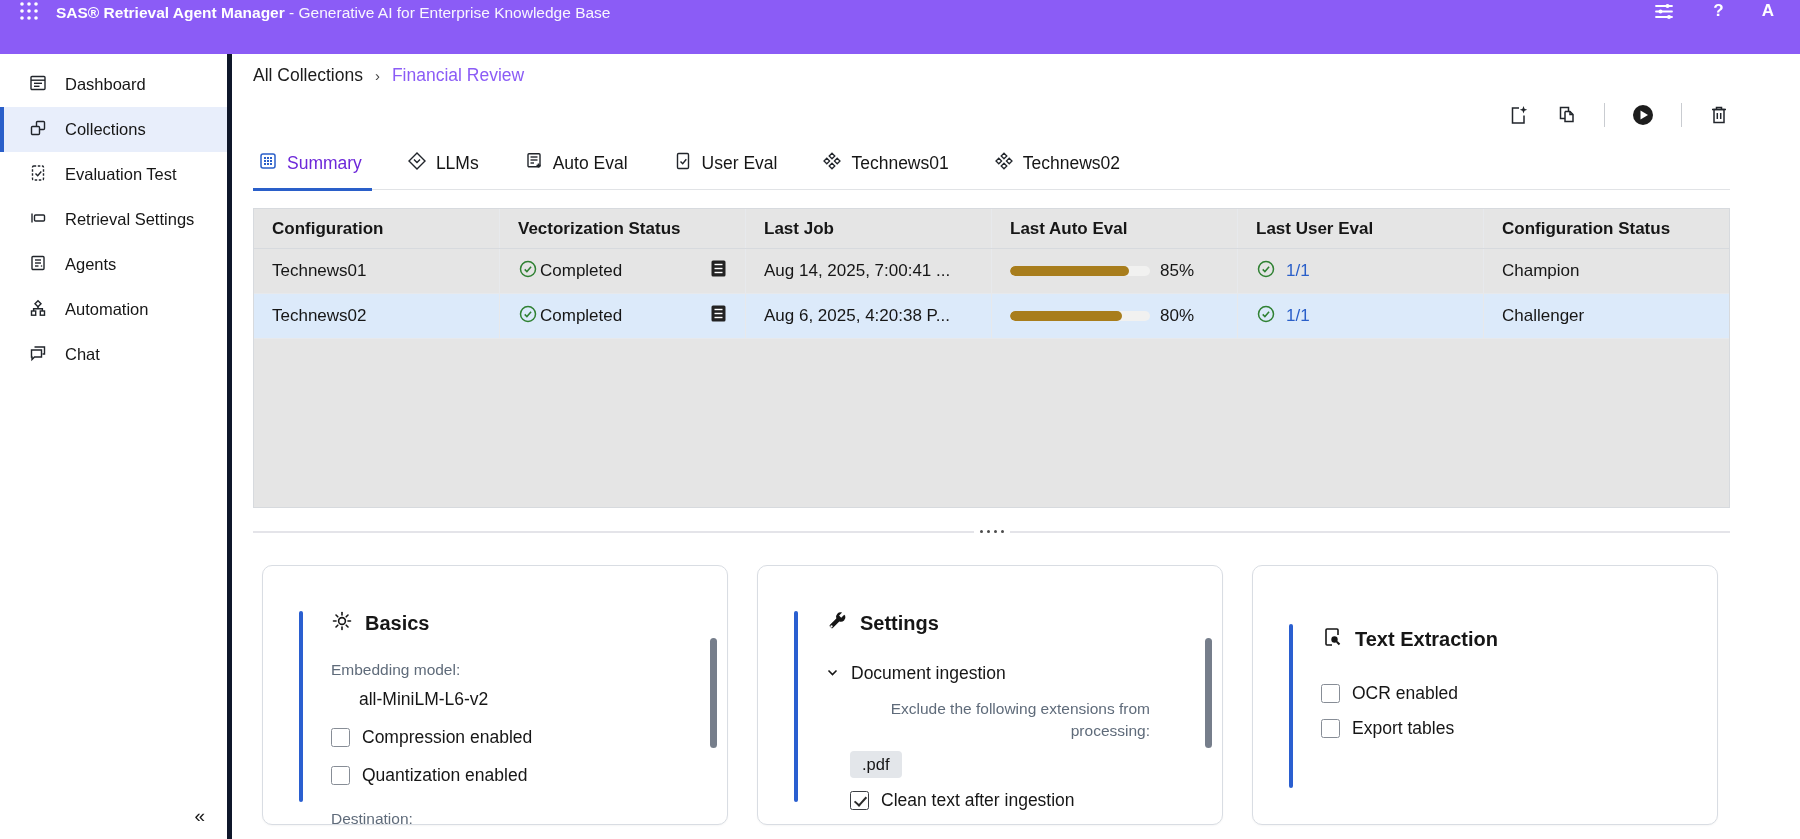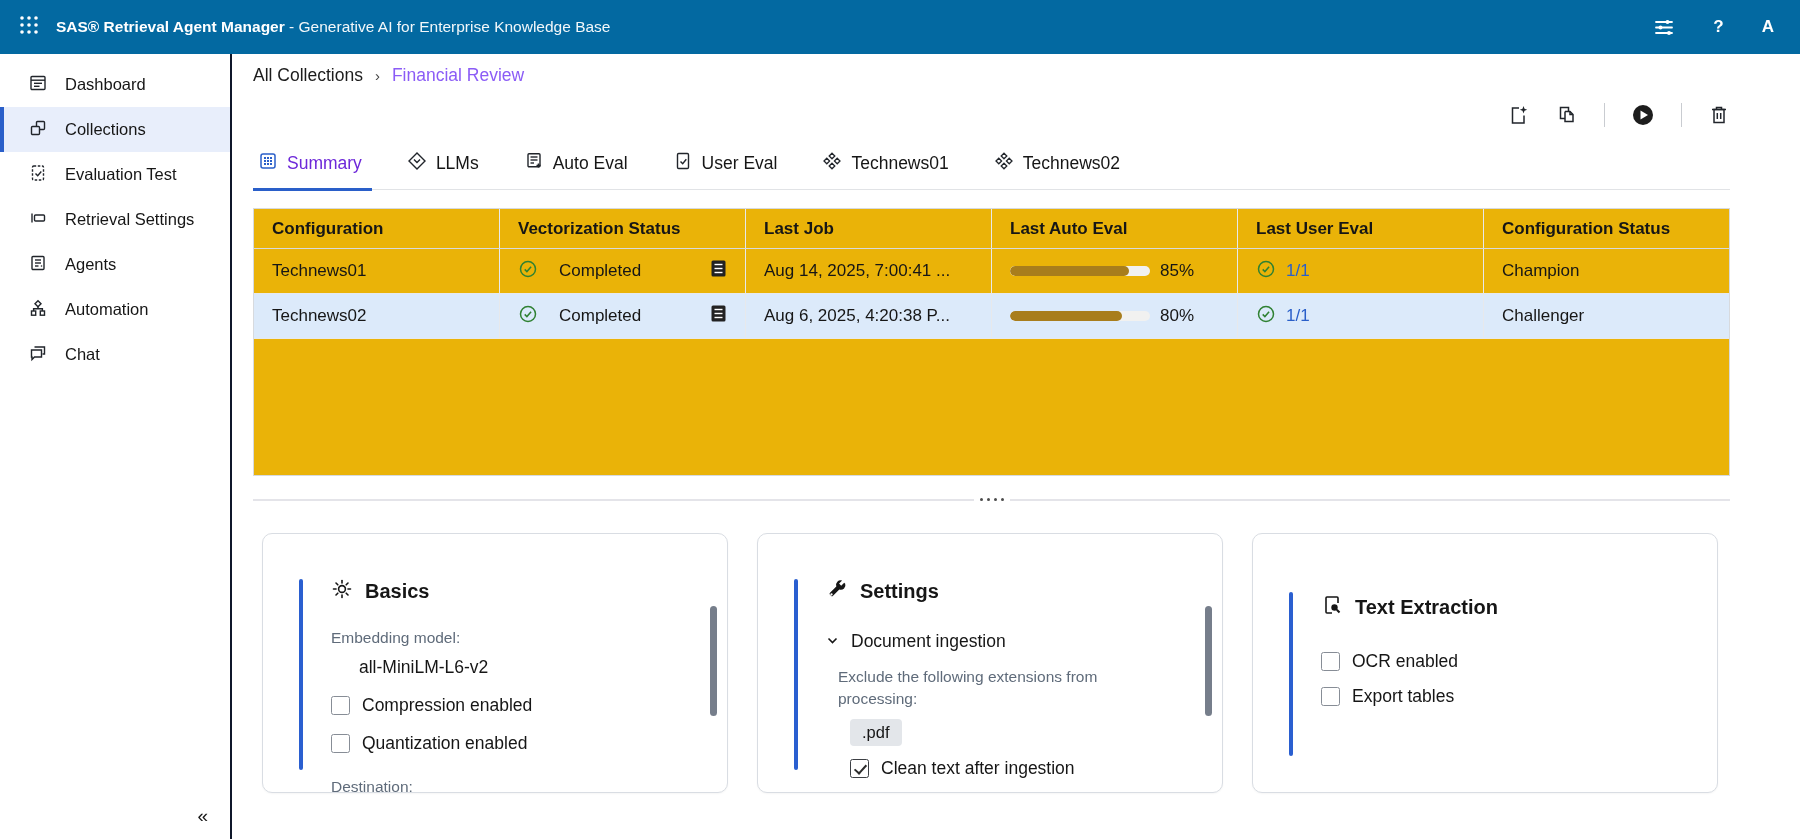--- a/index.html
+++ b/index.html
@@ -2,33 +2,33 @@
 <html><head>
 <meta charset="utf-8">
 <style>
   * { margin:0; padding:0; box-sizing:border-box; }
   html,body { width:1800px; height:839px; overflow:hidden; background:#fff;
     font-family:"Liberation Sans", sans-serif; color:#161616; }
   .app { position:relative; width:1800px; height:839px; }
 
   
   .topbar { position:absolute; top:0; left:0; width:1800px; height:54px;
-    background:#0369a1; display:flex; align-items:center; justify-content:space-between;
+    background:#8b5cf6; display:flex; align-items:flex-start; justify-content:space-between;
     padding:0 26px 0 18px; }
   .topbar-left { display:flex; align-items:center; gap:16px; }
   .app-title { color:#fff; font-size:15.5px; }
   .app-title b { font-weight:bold; }
   .app-title .sub { font-weight:normal; opacity:.95; }
   .topbar-right { display:flex; align-items:center; gap:38px; }
   .topbar-right .tb-ic { color:#fff; font-size:17px; font-weight:bold; cursor:pointer;
     display:flex; align-items:center; }
 
   
   .sidebar { position:absolute; top:54px; left:0; width:232px; height:785px;
-    background:#fff; border-right:2px solid #0f172a; }
+    background:#fff; border-right:5px solid #0f172a; }
   .nav { padding-top:8px; }
   .nav-item { height:45px; display:flex; align-items:center; gap:17px;
     padding-left:24px; font-size:16.5px; cursor:pointer; border-left:4px solid transparent; }
   .nav-item svg { flex:0 0 auto; }
   .nav-item.active { background:#e8eefb; border-left:4px solid #2a5fc9; }
   .collapse-btn { position:absolute; bottom:12px; right:22px; font-size:19px;
     color:#161616; cursor:pointer; }
 
   
   .content { position:absolute; top:41px; left:232px; width:1568px; height:785px;
@@ -44,32 +44,32 @@
   .toolbar .tool { cursor:pointer; display:flex; align-items:center; }
   .toolbar .sep { width:1px; height:24px; background:#c9ccd1; }
 
   .tabbar { margin-top:20px; display:flex; align-items:flex-end; gap:30px;
     border-bottom:1px solid #e1e3e6; height:40px; }
   .tab { display:flex; align-items:center; gap:9px; font-size:17.5px; padding:0 10px 12px 5px;
     cursor:pointer; border-bottom:3px solid transparent; margin-bottom:-2px; color:#161616; }
   .tab.active { color:#6d28d9; border-bottom-color:#2a5fc9; }
 
   
-  .grid-table { margin-top:18px; border:1px solid #d7dade; height:268px;
-    display:flex; flex-direction:column; background:#eab308; }
+  .grid-table { margin-top:18px; border:1px solid #d7dade; height:300px;
+    display:flex; flex-direction:column; background:#e5e5e5; }
   .t-row { display:flex; flex:0 0 45px; border-bottom:1px solid #e7e9ec; }
   .t-row.t-head { flex:0 0 40px; border-bottom:1px solid #d7dade; }
   .t-filler { flex:1 1 auto; }
   .t-cell { flex:1 1 0; display:flex; align-items:center; padding:0 18px; gap:10px;
     font-size:17px; border-right:1px solid #e7e9ec; overflow:hidden; white-space:nowrap; }
   .t-cell:last-child { border-right:none; }
   .t-head .t-cell { font-weight:bold; }
   .t-row.selected { background:#dceafa; }
   .t-row.data { cursor:pointer; }
-  .status-wrap { display:flex; align-items:center; gap:21px; width:100%; }
+  .status-wrap { display:flex; align-items:center; gap:2px; width:100%; }
   .status-wrap .grow { flex:1; }
   .link { color:#2a5fc9; cursor:pointer; }
   .pbar { width:140px; height:10px; border-radius:5px; background:#f1f1f0; overflow:hidden; }
   .pfill { height:100%; border-radius:5px; background:#a87d1c; }
   .pct { font-size:17px; }
 
   
   .splitter { margin-top:19px; position:relative; height:10px; }
   .splitter .line { position:absolute; top:4px; left:0; right:0; height:2px; background:#e4e4e9; }
   .splitter .handle { position:absolute; top:1px; left:50%; transform:translateX(-50%);
@@ -96,21 +96,21 @@
     cursor:pointer; }
   .chk-row input { appearance:none; -webkit-appearance:none; width:19px; height:19px;
     border:1.5px solid #878d96; border-radius:2.5px; background:#fff; position:relative;
     cursor:pointer; flex:0 0 auto; }
   .chk-row input:checked { border-color:#3c3f44; }
   .chk-row input:checked::after { content:''; position:absolute; left:5.5px; top:1.5px;
     width:5px; height:10px; border:solid #2b2b2b; border-width:0 2px 2px 0;
     transform:rotate(42deg); }
   .section-head { display:flex; align-items:center; gap:12px; font-size:17.5px;
     margin-top:26px; cursor:pointer; }
-  .indent { margin-left:12px; }
+  .indent { margin-left:24px;text-align:right; }
   .chip { display:inline-block; background:#e3e6ea; border-radius:4px; padding:4px 12px;
     font-size:16.5px; margin-top:10px; margin-left:24px; }
   .settings-chk { margin-left:24px; margin-top:12px; }
   .tx-group { margin-top:30px; }
   .tx-group .chk-row { margin-top:14px; }
 </style>
 </head>
 <body>
 
 <div class="app">

